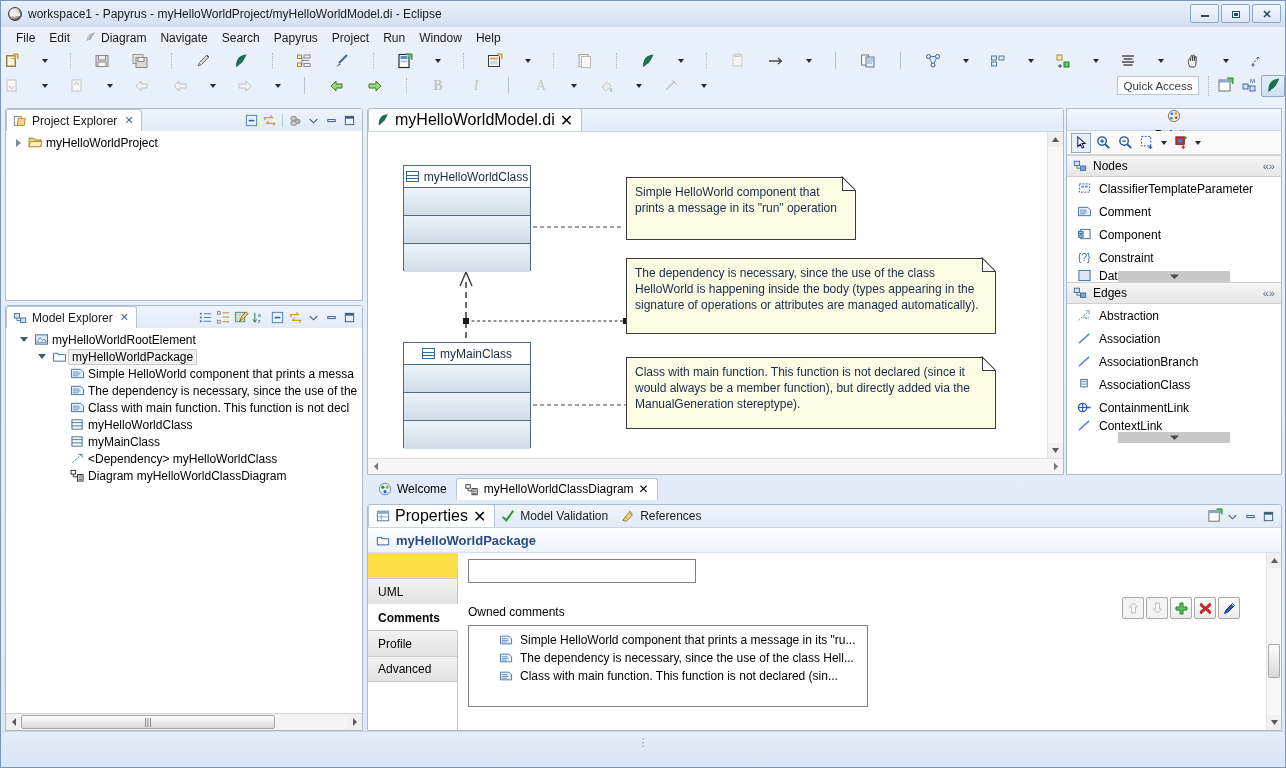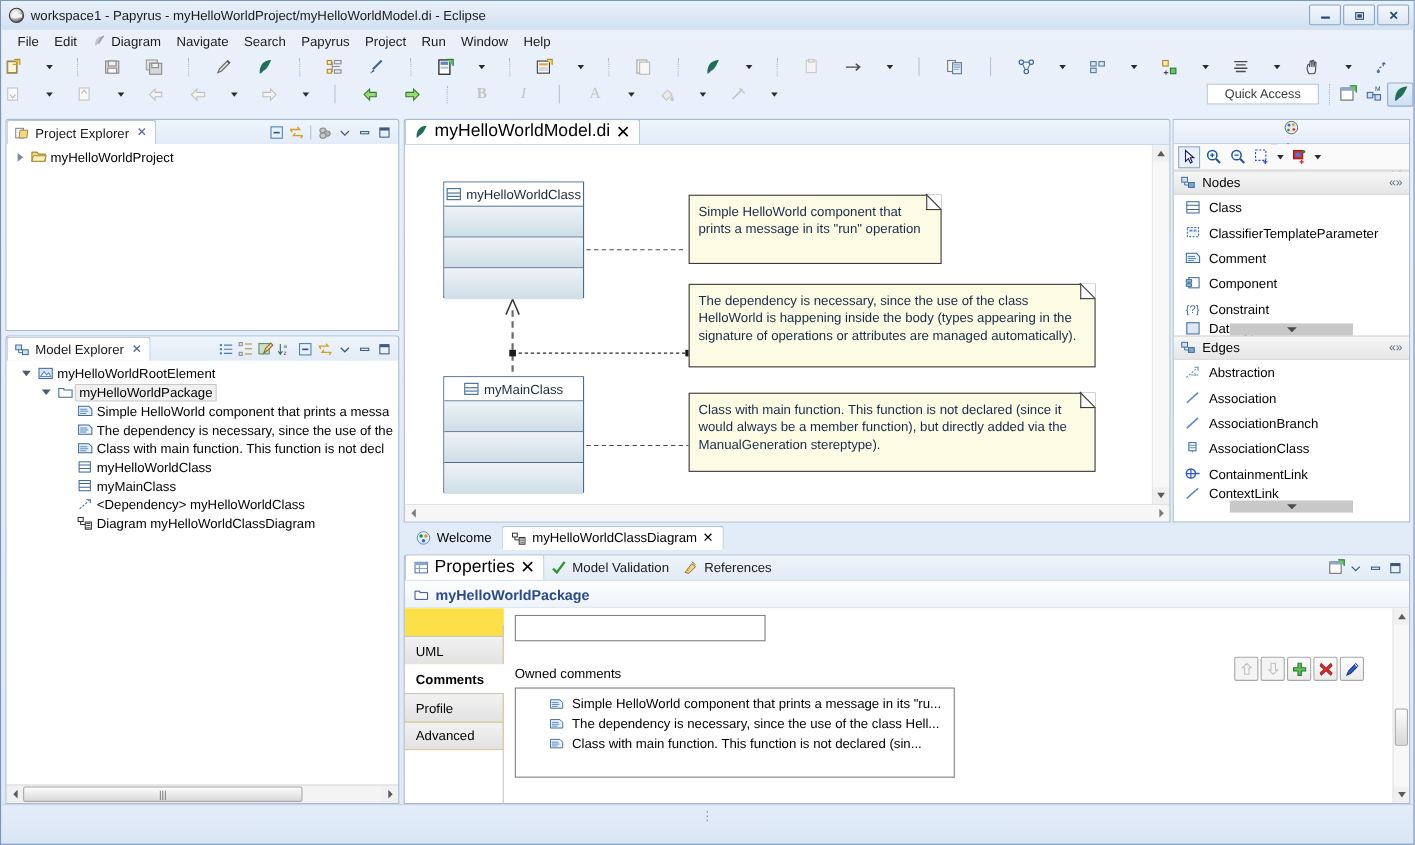--- a/index.html
+++ b/index.html
@@ -119,21 +119,21 @@
     width:0;height:0;
     border-left:4px solid transparent;
     border-right:4px solid transparent;
     border-top:4px solid #9aa5b3;
   }
   .quick-access {
     margin-left:auto;
     display:flex; align-items:center;
   }
   .qa-box {
-    width: 102px; height: 19px;
+    width: 82px; height: 19px;
     border: 1px solid #b9c5d4;
     background: #fff;
     font-size: 11.5px; color:#3a3a3a;
     display:flex; align-items:center; justify-content:center;
     margin-right: 5px;
   }
   .persp-sep { width:1px; height:20px; border-left:1px dotted #a9b8cc; margin: 0 4px; }
   .persp-btn {
     width: 24px; height: 22px;
     display:flex; align-items:center; justify-content:center;
@@ -1294,29 +1294,20 @@
                     <path d="M4.5 7.5 v3 h4" fill="none" stroke="#3a6a9a"></path>
                   </svg>
               </span>
               <span>Nodes</span>
               <span class="pal-collapse">«»</span>
             </div>
             <div style="position:relative;">
               <div class="pal-item">
                 <span>
                   <svg width="15" height="13" viewBox="0 0 16 14">
-                      <rect x="2" y="1.5" width="12" height="11" fill="#fff" stroke="#3a6a9a"></rect>
-                      <path d="M2 5 h12 M2 9 h12" stroke="#3a6a9a"></path>
-                    </svg>
-                </span>
-                <span>Class</span>
-              </div>
-              <div class="pal-item">
-                <span>
-                  <svg width="15" height="13" viewBox="0 0 16 14">
                       <rect x="2.5" y="2" width="11" height="9" fill="#eef4fa" stroke="#3a6a9a" stroke-dasharray="2 1.4"></rect>
                       <rect x="4.5" y="4" width="3" height="2" fill="#6a9ad4"></rect>
                       <rect x="8.5" y="4" width="3" height="2" fill="#6a9ad4"></rect>
                     </svg>
                 </span>
                 <span>ClassifierTemplateParameter</span>
               </div>
               <div class="pal-item">
                 <span>
                   <svg width="15" height="13" viewBox="0 0 16 14">

